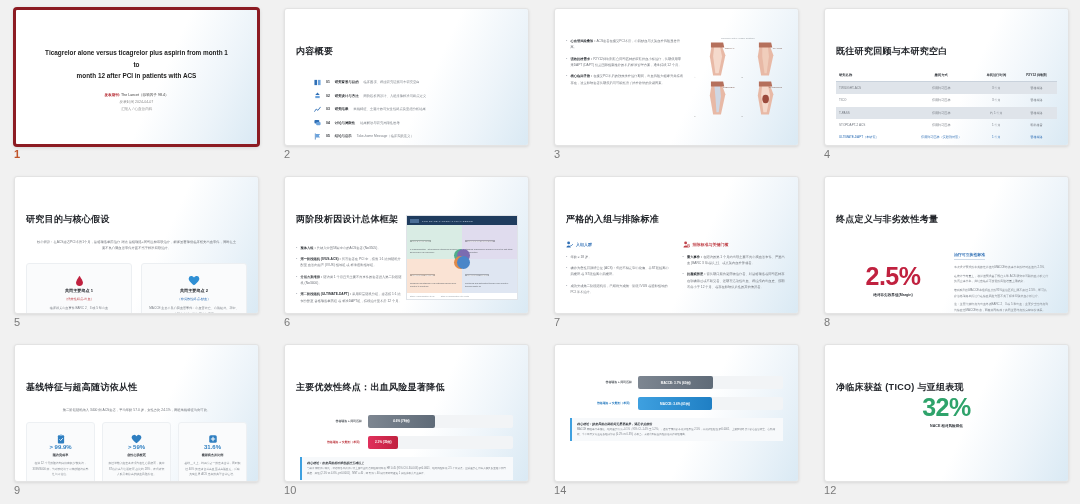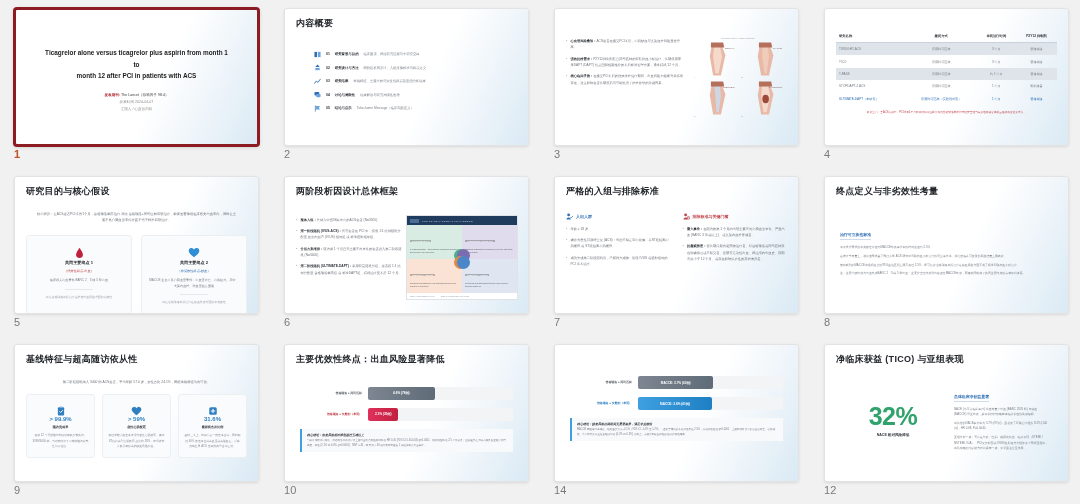--- a/index.html
+++ b/index.html
@@ -39,21 +39,21 @@
     font-size: 11px; color: #7a7a7a; letter-spacing: .2px;
   }
   .slidenum.active { color: #c0542a; font-weight: 600; }
 
   .inner { position: absolute; inset: 0; padding: 9px 11px; z-index: 2; }
 
   .stitle {
     font-size: 8.2px; font-weight: 700; color: #23262b;
     letter-spacing: .3px; line-height: 1.2;
   }
-  .stitle-lg { font-size: 9px; }
+  .stitle-lg { font-size: 9px; margin-top: 28px; }
 
   
   .s1 { display:flex; flex-direction:column; align-items:center; justify-content:center; height:100%; }
   .s1 .main {
     font-family: "Liberation Serif", "DejaVu Serif", serif;
     font-size: 15px; font-weight: 700; color: #2b8fd4; letter-spacing: 1.1px;
   }
   .s1 .sub {
     margin-top: 7px; font-size: 6.4px; font-weight: 700; color: #1c1c1c;
     line-height: 1.75; text-align: center; max-width: 190px;
@@ -314,20 +314,21 @@
           </div>
         </div>
       </div>
     </div>
     <div class="slidenum">3</div>
   </div>
 
   <div class="cell">
     <div class="thumb">
       <div class="inner">
+        <div class="stitle stitle-lg">既往研究回顾与本研究空白</div>
         <table class="tbl">
           <thead>
               <tr>
             <th>研究名称</th>
             <th>撤药方式</th>
             <th>单药治疗时间</th>
             <th>P2Y12 抑制剂</th>
           </tr>
             </thead>
           <tbody>
@@ -514,20 +515,24 @@
       </div>
     </div>
     <div class="slidenum">7</div>
   </div>
 
   <div class="cell">
     <div class="thumb">
       <div class="inner" style="padding:9px 11px 6px;">
         <div class="stitle stitle-lg">终点定义与非劣效性考量</div>
         <div class="statwrap" style="height:calc(100% - 12px);">
+          <div class="statbig">
+            <div class="num crim">2.5%</div>
+            <div class="cap">绝对非劣效界值(Margin)</div>
+          </div>
           <div class="statbody">
             <div class="h">治疗可互换性标准</div>
             <p>本次设计预设的非劣效性界值为MACCE终点事件率的绝对差值为 2.5%。</p>
             <p>在统计学考量上，该界值预设基于既往大型 ACS 研究中双联抗血小板治疗的历史事件率，并结合临床可接受的风险增量上限确定。</p>
             <p>若观察到的MACCE率组间差异的95%置信区间上限不超过 2.5%，即可认定替格瑞洛单药治疗在缺血风险方面不劣于标准双联抗血小板治疗。</p>
             <p>注：主要疗效终点为出血终点BARC 2、3 或 5 型出血；主要安全性终点则为缺血性MACCE终点，两者共同构成了共同主要终点的完整评价体系。</p>
           </div>
         </div>
       </div>
     </div>
@@ -638,21 +643,21 @@
         </div>
       </div>
     </div>
     <div class="slidenum">14</div>
   </div>
 
   <div class="cell">
     <div class="thumb">
       <div class="inner" style="padding:9px 11px 6px;">
         <div class="stitle stitle-lg">净临床获益 (TICO) 与亚组表现</div>
-        <div class="statwrap" style="height:calc(100% - 12px);">
+        <div class="statwrap" style="height:calc(100% - 12px);flex-direction:column;">
           <div class="statbig">
             <div class="num grn">32%</div>
             <div class="cap">NACE 相对风险降低</div>
           </div>
           <div class="statbody">
             <div class="h">总体临床净获益显著</div>
             <p>NACE (净不良临床事件) 综合考量了出血 (BARC 2/3/5 型) 与缺血 (MACCE) 双重终点，是评价抗栓策略整体临床价值的关键指标。</p>
             <p>单药组的NACE事件率为 5.7% (97例)，显著低于双联治疗组的 8.2% (140例)，HR 0.68, P=0.0040。</p>
             <p>亚组分析一致：无论在年龄、性别、糖尿病状态、临床表现（STEMI / NSTEMI / UA）、PCI复杂程度或 IVUS/造影指导分组等多个预设亚组中，单药策略的净获益方向均保持一致，未见显著交互作用。</p>
           </div>

